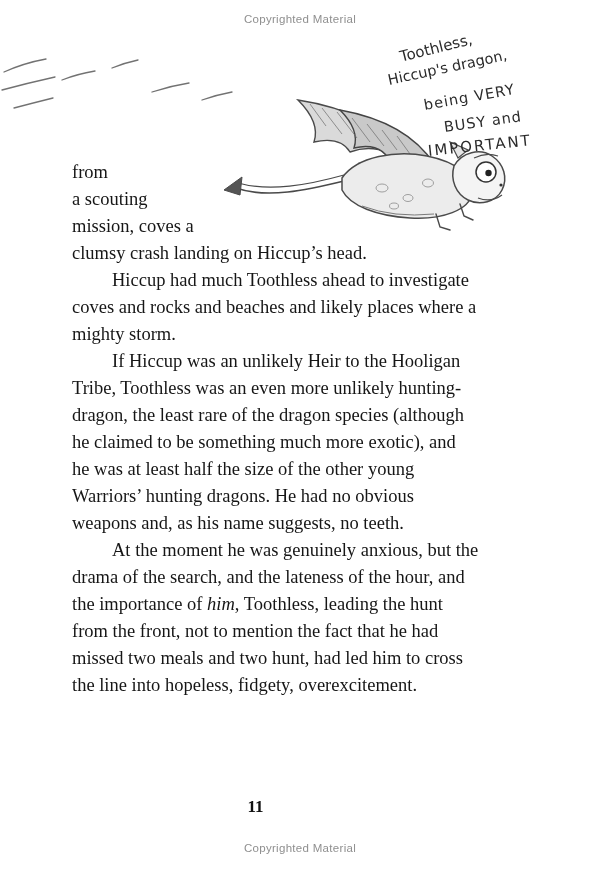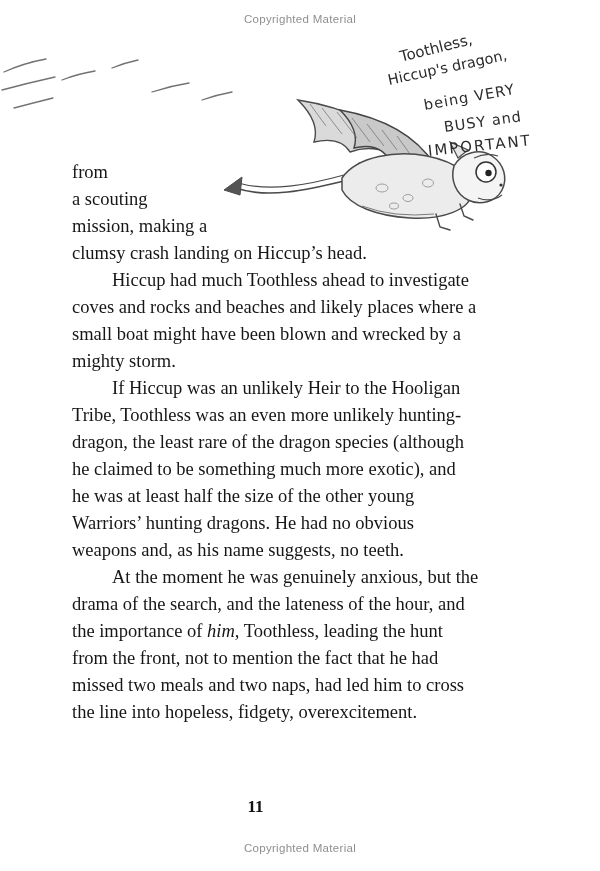--- a/index.html
+++ b/index.html
@@ -113,38 +113,37 @@
     <span class="ann-line ann-0">Toothless,</span>
     <span class="ann-line ann-1">Hiccup's dragon,</span>
     <span class="ann-line ann-2">being VERY</span>
     <span class="ann-line ann-3">BUSY and</span>
     <span class="ann-line ann-4">IMPORTANT</span>
   </div>
 
   <div class="body-text">
     <div class="line">from</div>
     <div class="line">a scouting</div>
-    <div class="line">mission, making a</div>
+    <div class="line">mission, coves a</div>
     <div class="line">clumsy crash landing on Hiccup’s head.</div>
     <div class="line indent">Hiccup had much Toothless ahead to investigate</div>
     <div class="line">coves and rocks and beaches and likely places where a</div>
-    <div class="line">small boat might have been blown and wrecked by a</div>
     <div class="line">mighty storm.</div>
     <div class="line indent">If Hiccup was an unlikely Heir to the Hooligan</div>
     <div class="line">Tribe, Toothless was an even more unlikely hunting-</div>
     <div class="line">dragon, the least rare of the dragon species (although</div>
     <div class="line">he claimed to be something much more exotic), and</div>
     <div class="line">he was at least half the size of the other young</div>
     <div class="line">Warriors’ hunting dragons. He had no obvious</div>
     <div class="line">weapons and, as his name suggests, no teeth.</div>
     <div class="line indent">At the moment he was genuinely anxious, but the</div>
     <div class="line">drama of the search, and the lateness of the hour, and</div>
     <div class="line"><span>the importance of </span><em>him</em><span>, Toothless, leading the hunt</span></div>
     <div class="line">from the front, not to mention the fact that he had</div>
-    <div class="line">missed two meals and two naps, had led him to cross</div>
+    <div class="line">missed two meals and two hunt, had led him to cross</div>
     <div class="line">the line into hopeless, fidgety, overexcitement.</div>
   </div>
 
   <div class="page-number">11</div>
 
   <div class="copyright bottom">Copyrighted Material</div>
 
 </div>
 
 </body></html>

